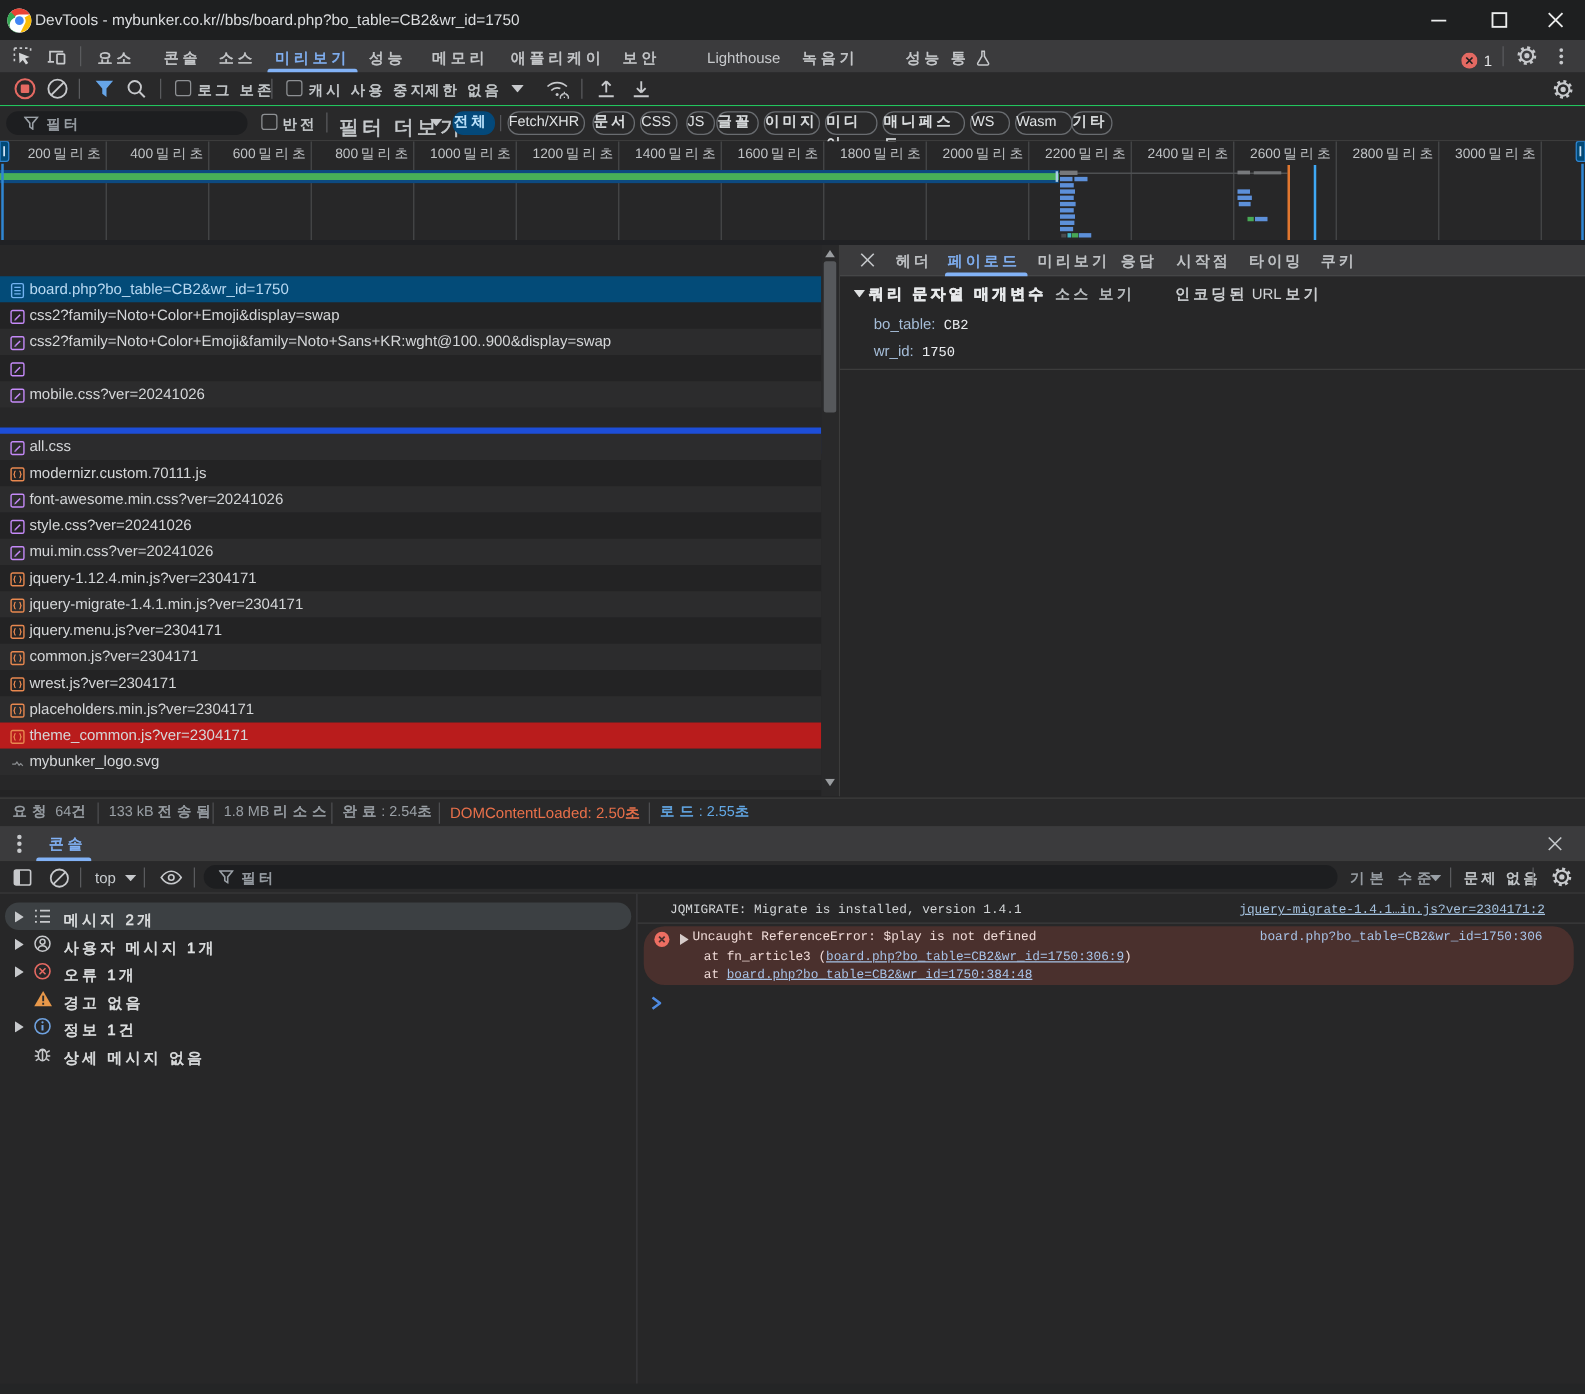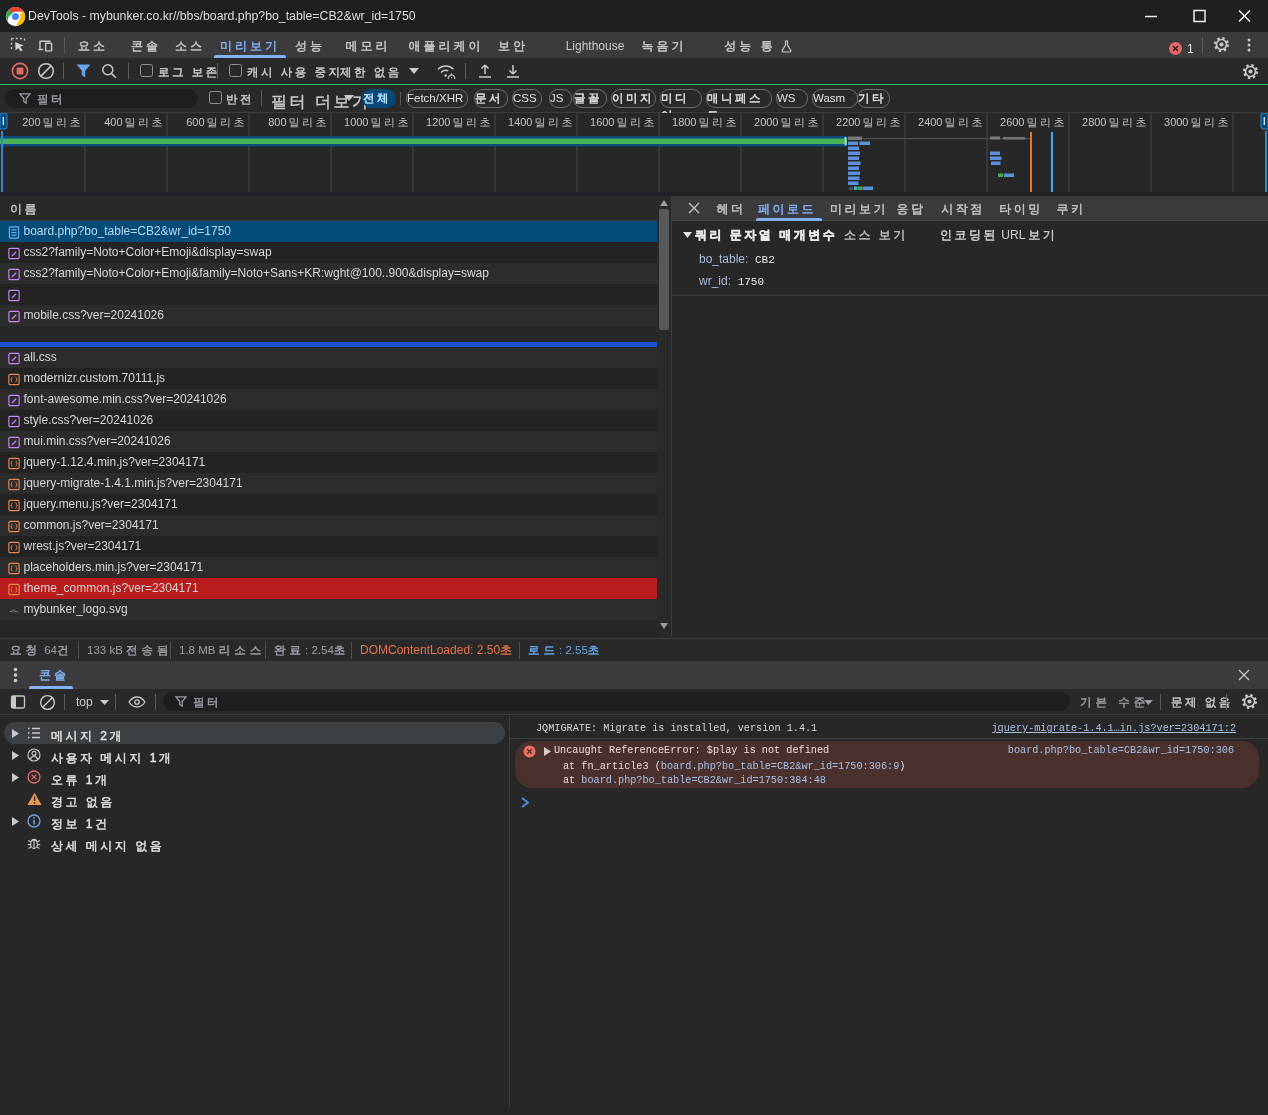--- a/index.html
+++ b/index.html
@@ -249,23 +249,20 @@
 <rect x="1265" y="18" width="2" height="61" fill="#2f86d3"></rect>
 <path d="M0 0h5a2 2 0 0 1 2 2v12a2 2 0 0 1-2 2H0z" fill="#024a77" stroke="#2f86d3" stroke-width="1"></path>
 <rect x="2.6" y="4" width="1.4" height="8" fill="#cfe3f5"></rect>
 <path d="M1268 0h-5a2 2 0 0 0-2 2v12a2 2 0 0 0 2 2h5z" fill="#024a77" stroke="#2f86d3" stroke-width="1"></path>
 <rect x="1263.6" y="4" width="1.4" height="8" fill="#cfe3f5"></rect>
 <rect x="0" y="79" width="1268" height="4" fill="#202124"></rect>
 </svg>
 
 </div>
 <div id="table">
-<div id="thead">
-      <div class="abs k2" style="left:10px;top:5px;color:#c3c6c9">이름</div>
-    </div>
 <div id="rows">
       <div class="row" style="top:25px;background:#034b78;color:#b9d9f2">
         <svg class="ric" width="12" height="13" viewBox="0 0 14 15" fill="none" stroke="#73b2f1" stroke-width="1.3">
           <rect x="1.5" y="1" width="11" height="13" rx="1.5"></rect>
           <path d="M4 4.5h6M4 7.5h6M4 10.5h6"></path>
         </svg>
         <div class="nm">board.php?bo_table=CB2&amp;wr_id=1750</div>
       </div>
       <div class="row" style="top:46px;background:#232324;color:#d5d7d9">
         <svg class="ric" width="12" height="13" viewBox="0 0 14 15" fill="none" stroke="#c58af9" stroke-width="1.3">
@@ -573,21 +570,21 @@
 <div class="abs" style="left:5px;top:26px;width:744px;height:47px;background:#4a302d;border-radius:17px">
 <svg class="abs" style="left:8px;top:4px" width="13" height="13" viewBox="0 0 14 14">
           <circle cx="7" cy="7" r="6.5" fill="#ee6e62"></circle>
           <path d="M4.6 4.6l4.8 4.8M9.4 4.6L4.6 9.4" stroke="#4a302d" stroke-width="1.5"></path>
         </svg>
 <svg class="abs" style="left:29px;top:6px" width="7" height="9" viewBox="0 0 7 9" fill="#d6cbc9">
           <path d="M0 0l7 4.5L0 9z"></path>
         </svg>
 <div class="abs" style="left:39px;top:4px;color:#f0dbd8">Uncaught ReferenceError: $play is not defined</div>
 <div class="abs" style="right:25px;top:4px;color:#a7c3e8;">board.php?bo_table=CB2&amp;wr_id=1750:306</div>
-<div class="abs" style="left:48px;top:20px;color:#f0dbd8">at fn_article3 (<span style="color:#a7c3e8;">board.php?bo_table=CB2&amp;wr_id=1750:306:9</span>)</div>
-<div class="abs" style="left:48px;top:34px;color:#f0dbd8">at <span style="color:#a7c3e8;">board.php?bo_table=CB2&amp;wr_id=1750:384:48</span></div>
+<div class="abs" style="left:48px;top:20px;color:#f0dbd8">at fn_article3 (<span style="color:#a7c3e8;text-decoration:underline">board.php?bo_table=CB2&amp;wr_id=1750:306:9</span>)</div>
+<div class="abs" style="left:48px;top:34px;color:#f0dbd8">at <span style="color:#a7c3e8;text-decoration:underline">board.php?bo_table=CB2&amp;wr_id=1750:384:48</span></div>
 </div>
 <svg class="abs" style="left:11px;top:82px" width="8" height="11" viewBox="0 0 8 11" fill="none" stroke="#4e8ae0" stroke-width="2">
         <path d="M1 1l6 4.5L1 10"></path>
       </svg>
 </div>
 <div class="abs" style="left:0;top:392px;width:1268px;height:8px;background:#242526"></div>
 </div>
 
 </body></html>

